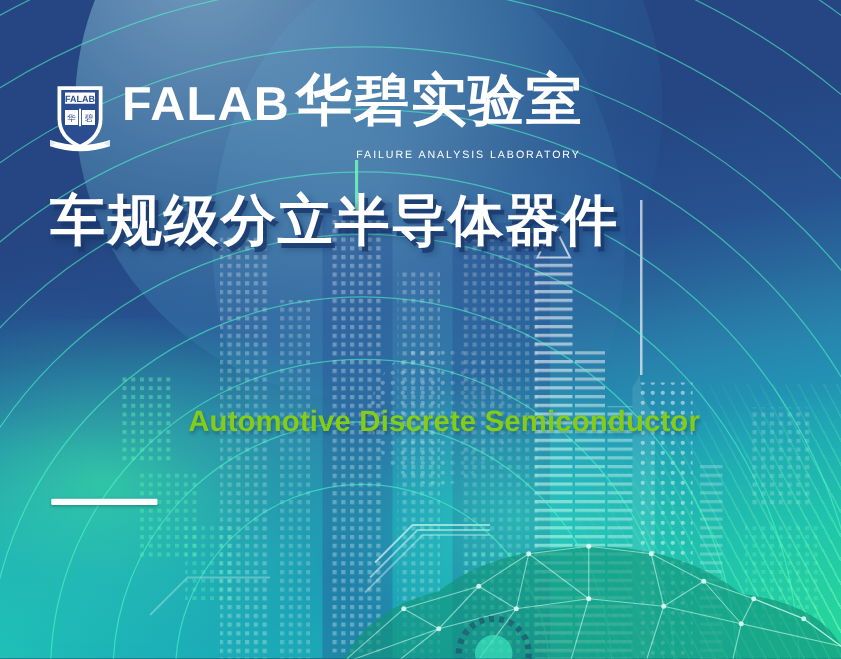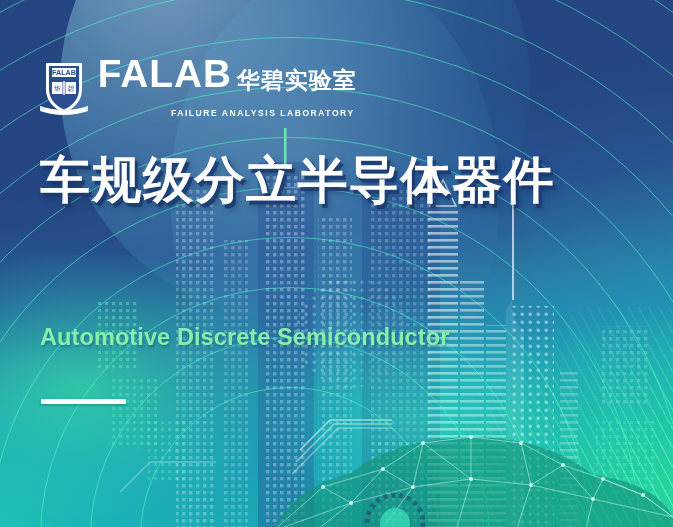--- a/index.html
+++ b/index.html
@@ -79,51 +79,52 @@
   .logo{position:absolute;left:38px;top:57px;display:flex;align-items:center;gap:9px;}
   .shield{width:52px;height:60px;flex:0 0 auto;}
   .logo-text{display:flex;flex-direction:column;}
   .logo-row{display:flex;align-items:flex-end;gap:6px;}
   .logo-falab{
     color:#fff;font-weight:bold;font-size:38px;line-height:.92;
     letter-spacing:1px;font-family:"Liberation Sans",sans-serif;
     transform:scaleX(1.02);
   }
   .logo-cn{
-    color:#fff;font-weight:bold;font-size:23px;line-height:1;
+    color:#fff;font-weight:bold;font-size:45px;line-height:1;
     letter-spacing:1px;font-family:"DejaVu Sans",sans-serif;
   }
   .logo-sub{
-    color:#fff;font-size:8.5px;font-weight:bold;letter-spacing:1.55px;
+    color:#fff;font-size:8.5px;font-weight:normal;letter-spacing:1.55px;
     margin-top:16px;text-align:right;padding-right:2px;
   }
 
   
   .title-block{position:absolute;left:40px;top:152px;width:600px;}
   .title-cn{
     font-family:"DejaVu Sans",sans-serif;
     font-weight:bold;
-    font-size:50px;
+    font-size:44px;
     line-height:1.13;
     color:#ffffff;
     letter-spacing:1.5px;
     text-shadow:
       3px 4px 0 rgba(26,58,110,.85),
       4px 5px 6px rgba(14,40,80,.45);
     white-space:nowrap;
   }
   .subtitle{
     position:absolute;left:40px;top:322px;width:520px;
     font-family:"Liberation Sans",sans-serif;
     font-weight:bold;
     font-size:23.5px;
     line-height:1.28;
-    color:#86efac;
+    color:#84cc16;
     letter-spacing:.1px;
     text-shadow:1px 2px 3px rgba(16,60,90,.40);
+    text-align:right;
   }
   .divider{
     position:absolute;left:41px;top:399px;
     width:85px;height:5px;background:#ffffff;border-radius:1px;
     box-shadow:0 1px 3px rgba(0,40,60,.35);
   }
 </style>
 </head>
 <body>
 

